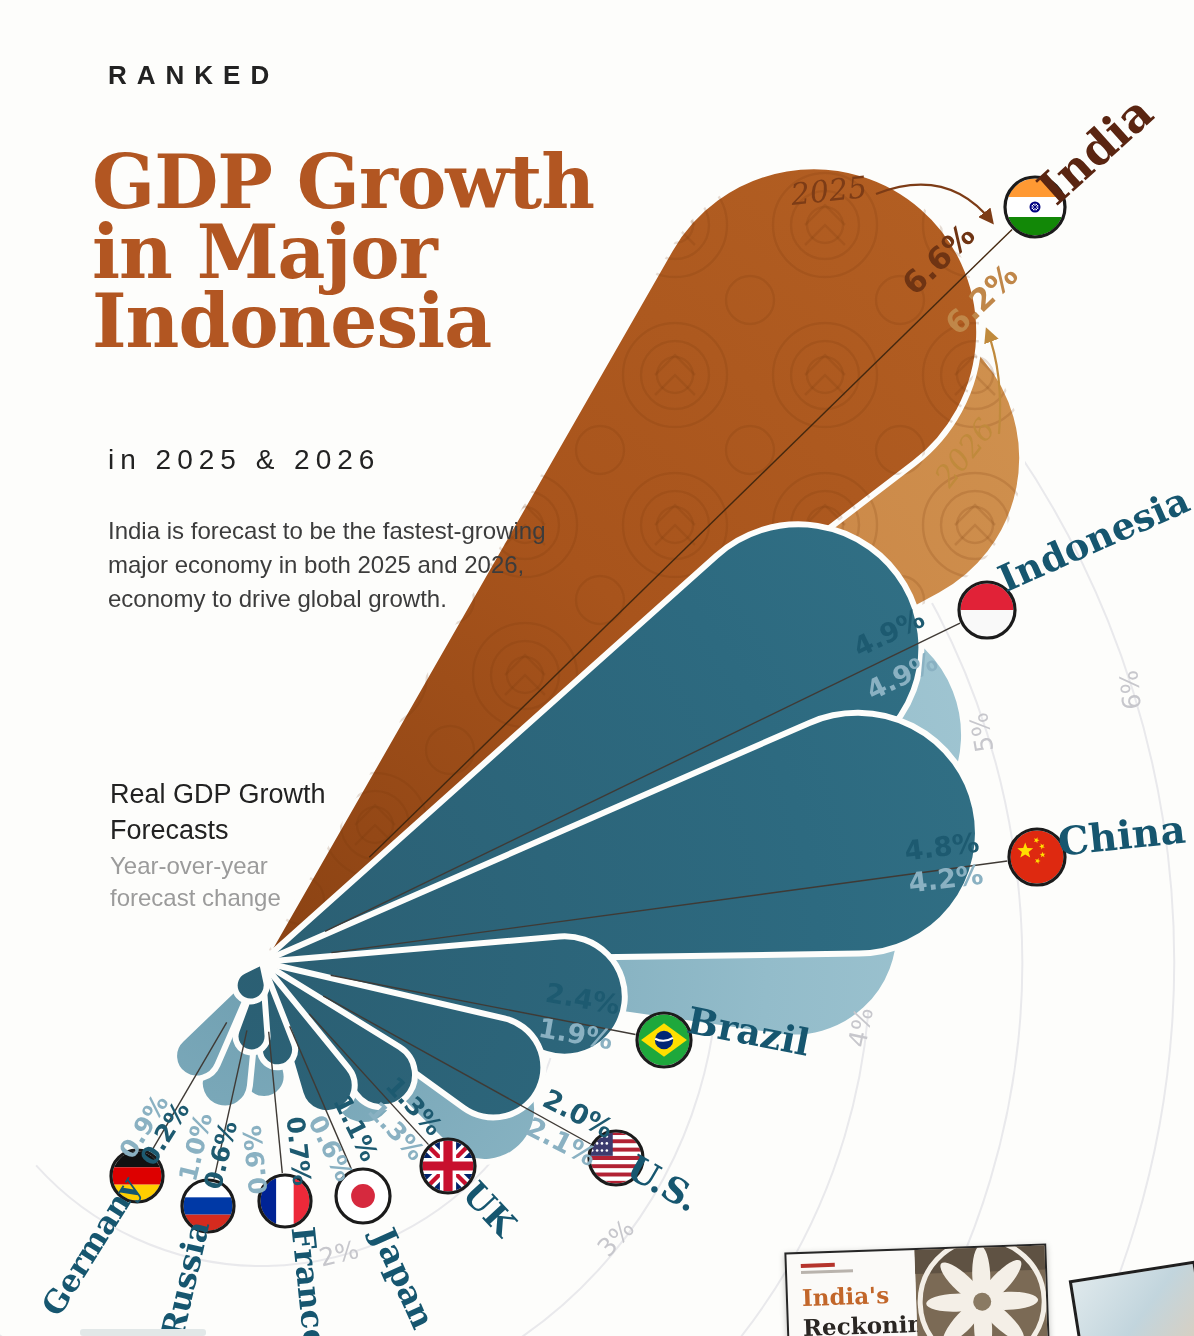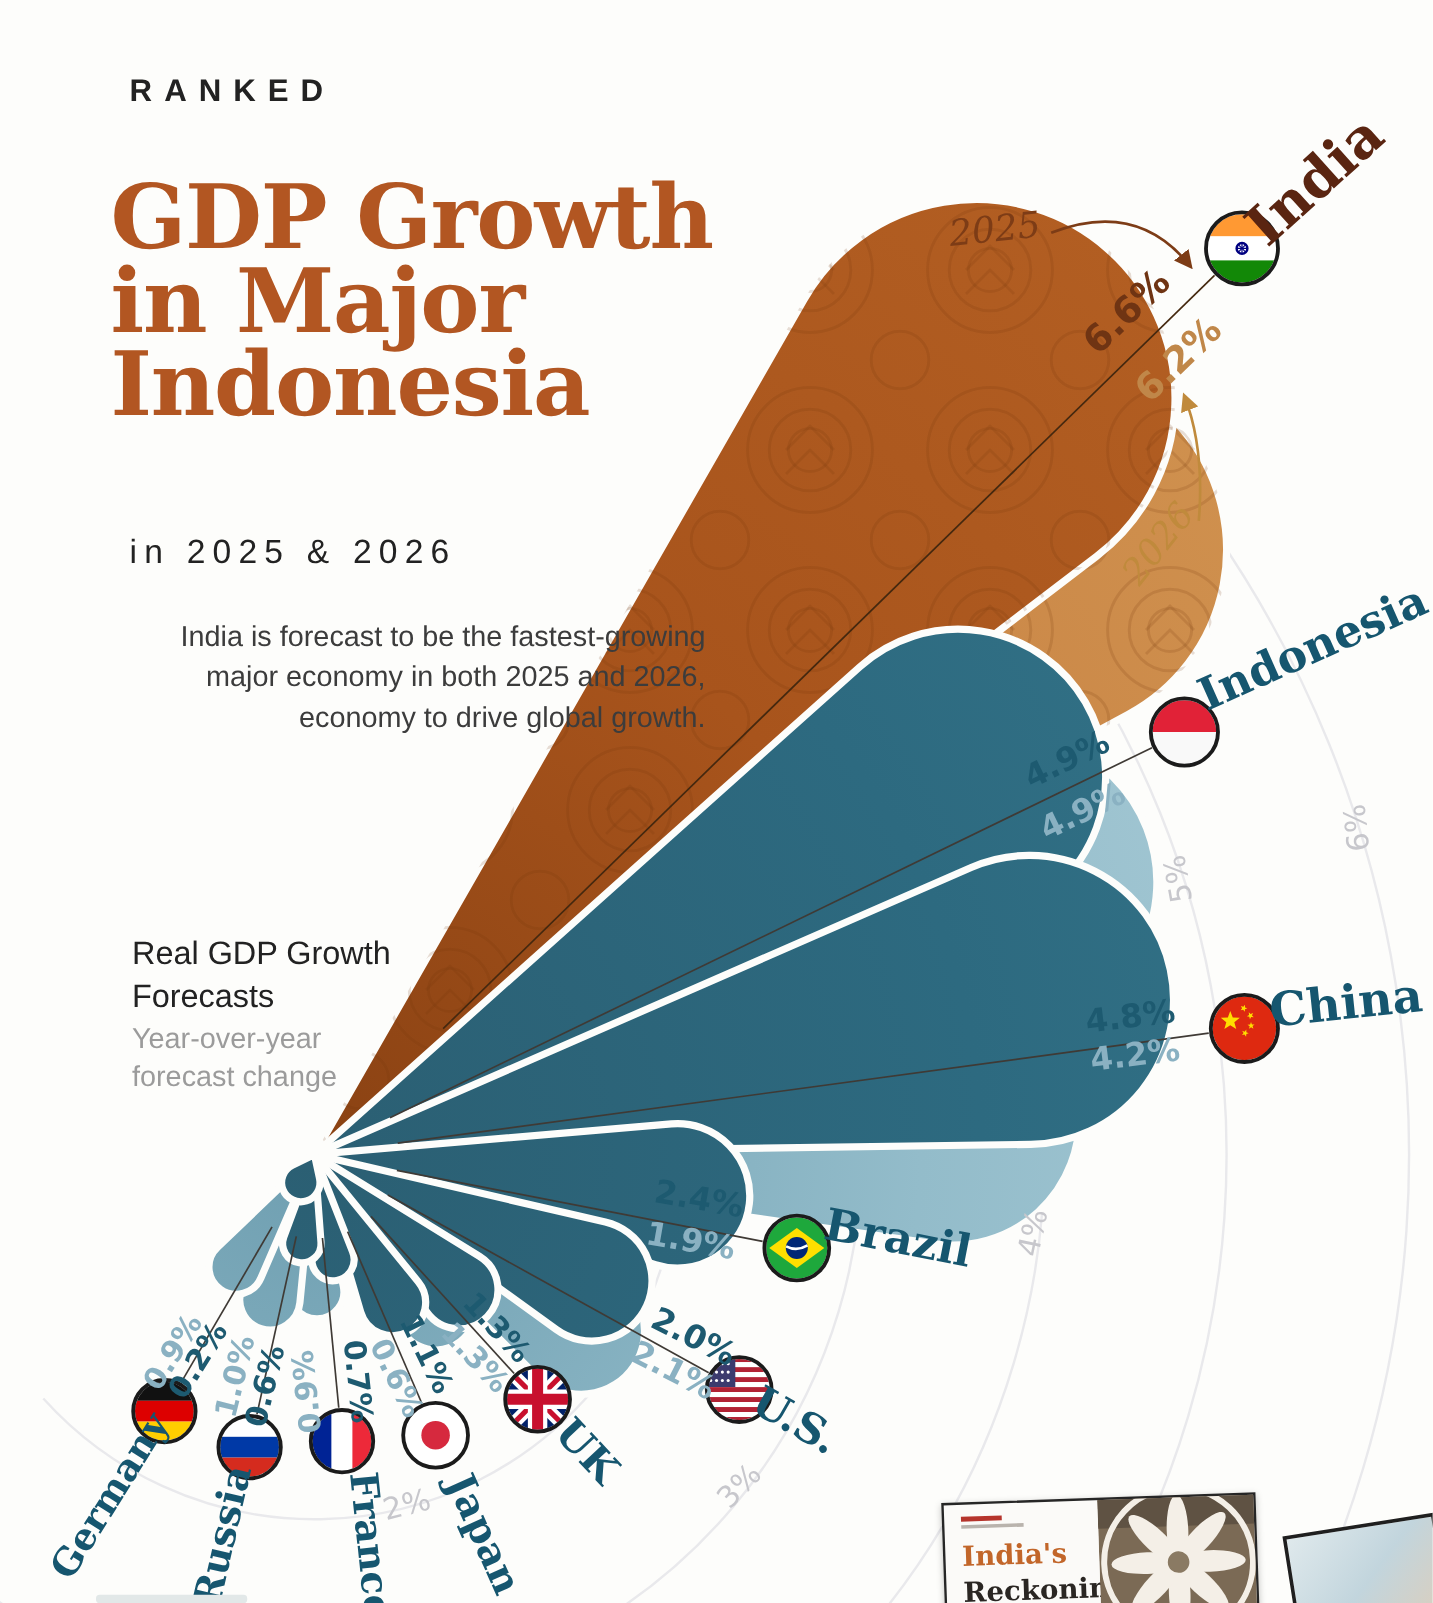--- a/index.html
+++ b/index.html
@@ -15,21 +15,21 @@
   .title{
     left:92px;top:148px;width:640px;
     font-family:"DejaVu Serif",serif;font-weight:bold;
     font-size:74px;line-height:0.94;color:#b25622;letter-spacing:-1px;
   }
   .subtitle{
     left:108px;top:444px;font-size:28px;font-weight:normal;color:#222;
     letter-spacing:6px;
   }
   .description{
-    left:108px;top:514px;width:480px;font-size:24px;color:#3c3c3c;line-height:1.42;text-align:right;
+    left:108px;top:514px;width:480px;font-size:24px;color:#3c3c3c;line-height:1.42;
   }
   .description span{display:block;}
   .legend-title{
     left:110px;top:776px;font-size:27px;font-weight:normal;color:#222;line-height:1.35;
   }
   .legend-title span{display:block;}
   .legend-note{
     left:110px;top:850px;font-size:24px;color:#9b9b9b;line-height:1.35;
   }
   .legend-note span{display:block;}

